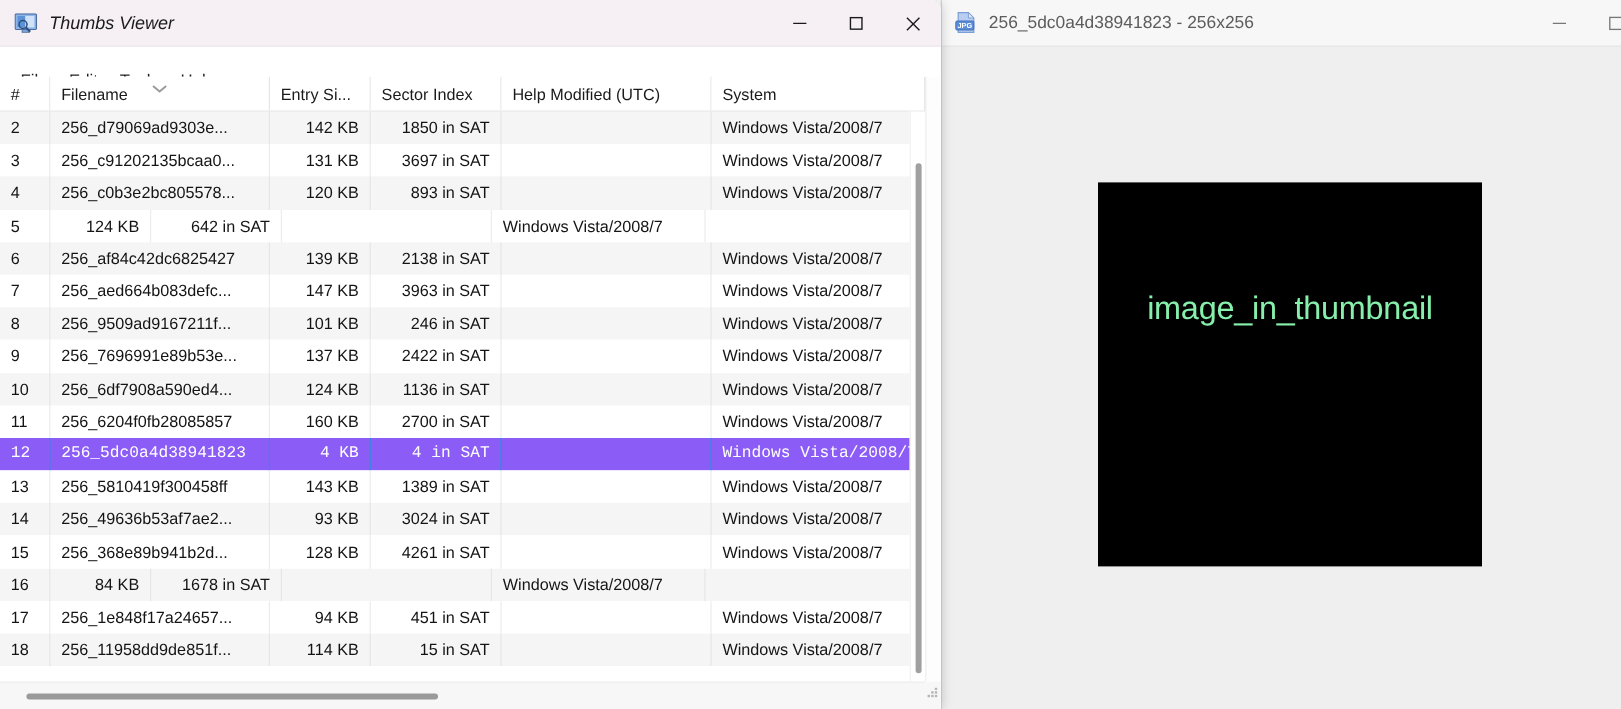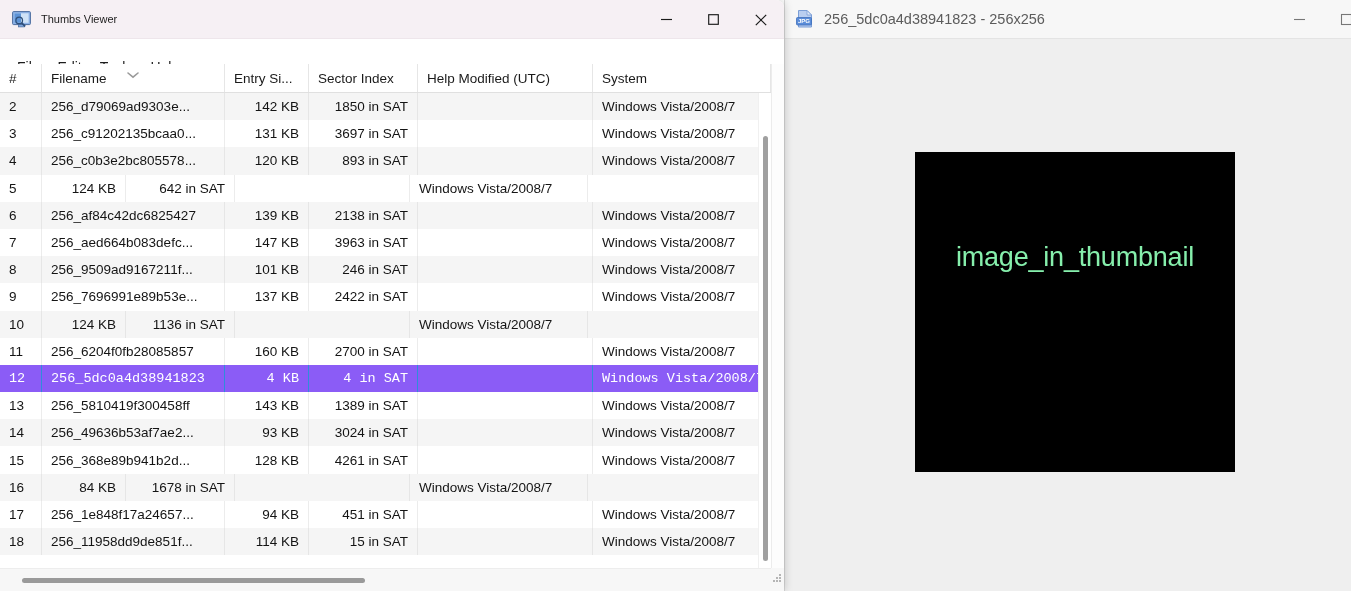--- a/index.html
+++ b/index.html
@@ -98,23 +98,24 @@
     padding-left: 12px;
     border-bottom: 1px solid #eee6eb;
   }
   #app-icon {
     width: 19px; height: 17px;
     position: relative;
     margin-right: 10px;
     flex: 0 0 auto;
   }
   #main-title-text {
-    font-size: 11px;
+    font-size: 15px;
     color: #1b1b1b;
     white-space: nowrap;
+    font-style: italic;
   }
 
   
   #menubar {
     height: 25px;
     display: flex;
     align-items: center;
     padding-left: 8px;
     background: #ffffff;
     border-bottom: 1px solid #ffffff;
@@ -404,20 +405,21 @@
           <div class="row">
             <div class="cell c-idx">9</div>
             <div class="cell c-name">256_7696991e89b53e...</div>
             <div class="cell c-size num">137 KB</div>
             <div class="cell c-sect num">2422 in SAT</div>
             <div class="cell c-date"></div>
             <div class="cell c-sys">Windows Vista/2008/7</div>
           </div>
           <div class="row alt">
             <div class="cell c-idx">10</div>
+            <div class="cell c-name">256_6df7908a590ed4...</div>
             <div class="cell c-size num">124 KB</div>
             <div class="cell c-sect num">1136 in SAT</div>
             <div class="cell c-date"></div>
             <div class="cell c-sys">Windows Vista/2008/7</div>
           </div>
           <div class="row">
             <div class="cell c-idx">11</div>
             <div class="cell c-name">256_6204f0fb28085857</div>
             <div class="cell c-size num">160 KB</div>
             <div class="cell c-sect num">2700 in SAT</div>

